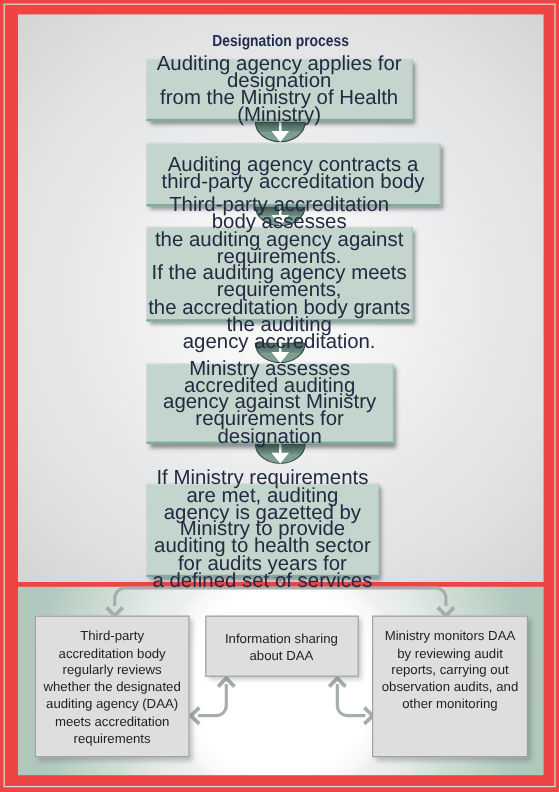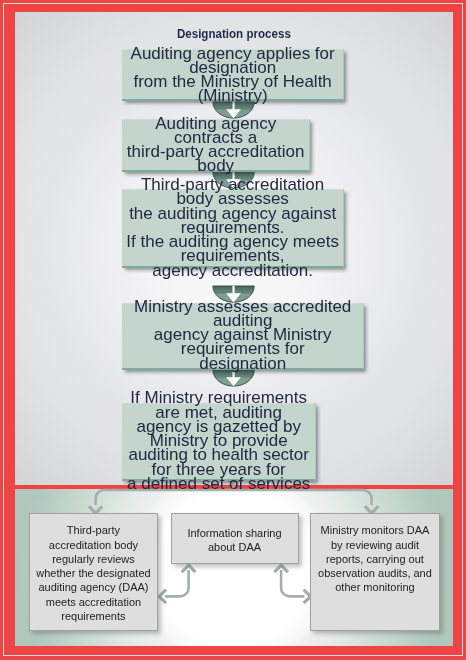--- a/index.html
+++ b/index.html
@@ -78,46 +78,47 @@
   </svg>
 
   <div class="title" style="left:14.5px;top:25.5px;width:438px;"><span>Designation process</span></div>
 
   <div class="gbox" style="left:122.2px;top:49px;width:221.9px;height:52px;">
       <div class="txt">
         <div>Auditing agency applies for designation</div>
         <div>from the Ministry of Health (Ministry)</div>
       </div>
     </div>
-  <div class="gbox" style="left:122.2px;top:118.8px;width:188px;height:52.9px;text-decoration:underline;">
+  <div class="gbox" style="left:122.2px;top:118.8px;width:245px;height:52.9px;text-decoration:underline;">
       <div class="txt">
         <div>Auditing agency contracts a</div>
         <div>third-party accreditation body</div>
       </div>
     </div>
   <div class="gbox" style="left:122.2px;top:189.1px;width:221.9px;height:79px;">
       <div class="txt">
         <div>Third-party accreditation body assesses</div>
         <div>the auditing agency against requirements.</div>
         <div>If the auditing agency meets requirements,</div>
+        <div>the accreditation body grants the auditing</div>
         <div>agency accreditation.</div>
       </div>
     </div>
-  <div class="gbox" style="left:122.2px;top:302.8px;width:242px;height:66.9px;">
+  <div class="gbox" style="left:122.2px;top:302.8px;width:206px;height:66.9px;">
       <div class="txt">
         <div>Ministry assesses accredited auditing</div>
         <div>agency against Ministry requirements for</div>
         <div>designation</div>
       </div>
     </div>
   <div class="gbox" style="left:122.2px;top:386.8px;width:194px;height:78.2px;margin-top:16px;">
       <div class="txt">
         <div>If Ministry requirements are met, auditing</div>
         <div>agency is gazetted by Ministry to provide</div>
-        <div>auditing to health sector for three years for</div>
+        <div>auditing to health sector for audits years for</div>
         <div>a defined set of services</div>
       </div>
     </div>
 
   <div class="graybox" style="left:28.6px;top:513px;width:129.7px;height:118.2px;">
       <div class="txt" style="top:9.4px">
         <div>Third-party</div>
         <div>accreditation body</div>
         <div>regularly reviews</div>
         <div>whether the designated</div>

